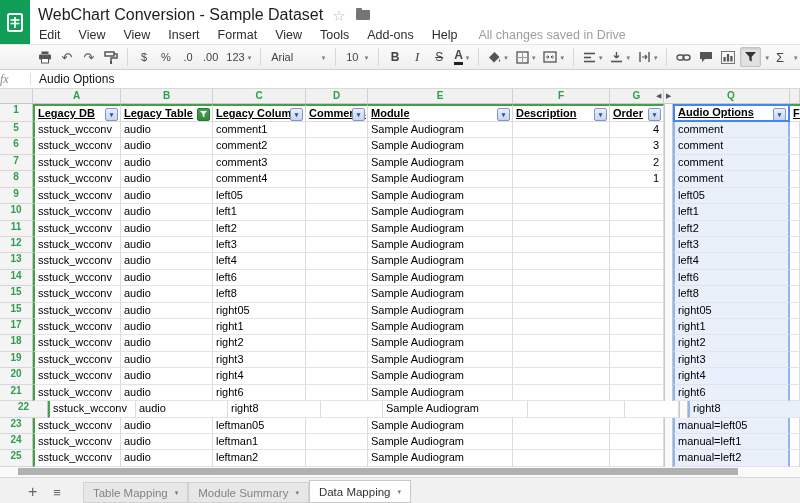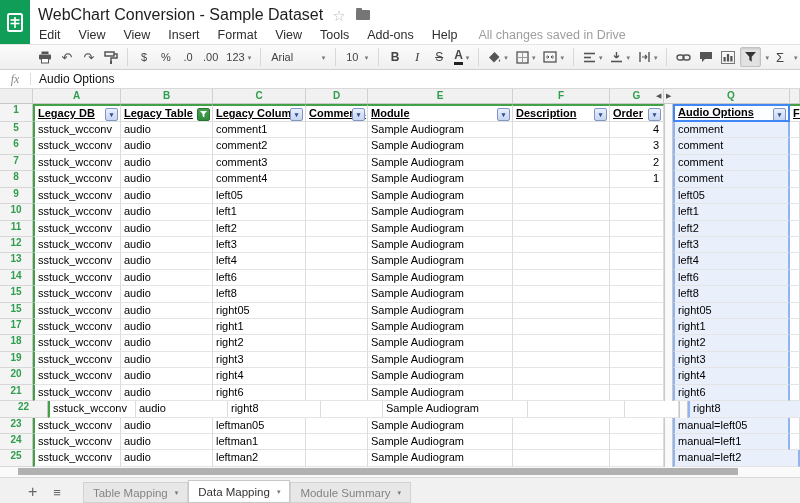--- a/index.html
+++ b/index.html
@@ -35,21 +35,21 @@
   .glyph { font-size:13px; color:#555; line-height:1; }
   .b-bold { font-weight:bold; font-size:12px; }
   .b-italic { font-style:italic; font-family:"Liberation Serif",serif; font-size:13px; }
   .b-strike { text-decoration:line-through; font-size:12px; }
   .b-color { font-size:12px; font-weight:bold; border-bottom:3px solid #222; line-height:1.1; }
   .b-font { width:62px; justify-content:space-between; padding:0 4px;text-align:center; }
   .b-size { width:30px; justify-content:space-between; padding:0 4px; }
   .sigma { font-size:13px; color:#444; }
   
   .formula-bar { position:absolute; left:0; top:70px; width:800px; height:19px; background:#fff; border-bottom:1px solid #d9d9d9; display:flex; align-items:center; }
-  .fx { width:30px; text-align:center; color:#8a8a8a; font-style:italic; font-family:"Liberation Serif",serif; font-size:12px; flex:none; }
+  .fx { width:30px; color:#8a8a8a; font-style:italic; font-family:"Liberation Serif",serif; font-size:12px; flex:none; }
   .fb-sep { width:1px; height:12px; background:#ddd; margin-right:8px; }
   .fb-value { font-size:12px; color:#111; }
   
   .grid { position:absolute; left:0; top:89px; width:800px; height:378px; overflow:hidden; background:#fff; }
   .grow { display:flex; width:800px; }
   .colhdr-row { height:15px; }
   .hdr-cell { background:#f1f1f1; border-right:1px solid #d0d0d0; border-bottom:1px solid #c8c8c8;
     font-size:10px; font-weight:bold; color:#2e9e4c; text-align:center; line-height:14px; flex:none; position:relative; }
   .corner { background:#efefef; }
   .row1 { height:18px; }
@@ -558,37 +558,37 @@
     <div class="grow drow">
       <div class="rownum" style="width: 33px;">25</div>
       <div class="dcell col-a-green" style="width: 88px;">sstuck_wcconv</div>
       <div class="dcell" style="width: 92px;">audio</div>
       <div class="dcell" style="width: 93px;">leftman2</div>
       <div class="dcell" style="width: 62px;"></div>
       <div class="dcell" style="width: 145px;">Sample Audiogram</div>
       <div class="dcell" style="width: 97px;"></div>
       <div class="dcell num-right" style="width: 54px;"></div>
       <div class="gap" style="width: 9px;"></div>
-      <div class="dcell qcol" style="width: 127px;">manual=left2</div>
+      <div class="dcell qcol" style="width: 117px;">manual=left2</div>
       <div class="dcell" style="width: 10px;"></div>
     </div>
   </div>
 
 <div class="hscroll">
   <div class="hthumb"></div>
 </div>
 
 <div class="tabbar">
   <span class="add-sheet">+</span>
   <span class="all-sheets">≡</span>
   <span class="tab first">
     <span>Table Mapping</span>
     <span class="caret">▾</span>
   </span>
+  <span class="tab">
+    <span>Module Summary</span>
+    <span class="caret">▾</span>
+  </span>
   <span class="tab active">
     <span>Data Mapping</span>
     <span class="caret">▾</span>
   </span>
-  <span class="tab">
-    <span>Module Summary</span>
-    <span class="caret">▾</span>
-  </span>
 </div>
 
 </body></html>

